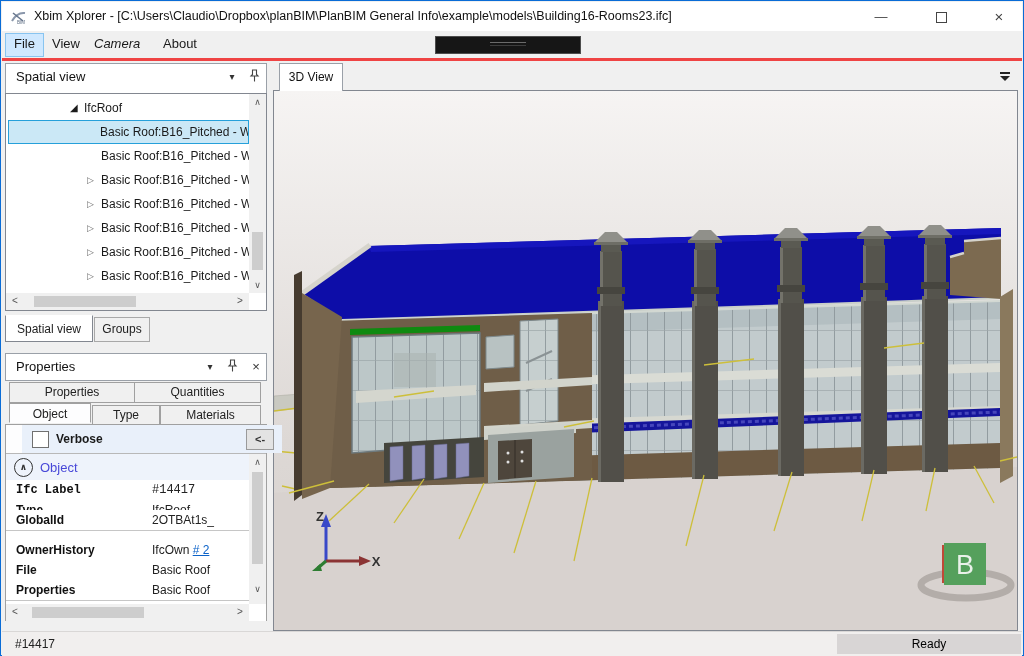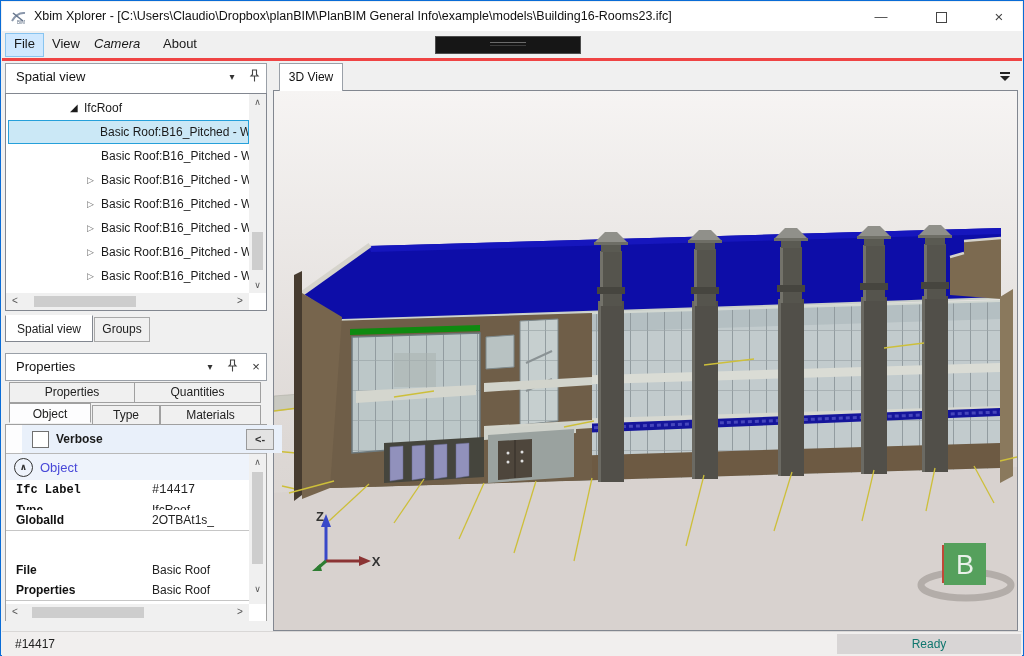--- a/index.html
+++ b/index.html
@@ -59,21 +59,21 @@
   
   .tab3d{position:absolute;left:278px;top:62px;width:64px;height:28px;background:#fff;border:1px solid #9aa0a8;border-bottom:none;box-sizing:border-box;z-index:2;
     font-size:12px;color:#111;text-align:center;line-height:26px;}
   .pane-menu{position:absolute;left:998px;top:71px;width:12px;height:10px;}
   .pane-menu .bar{width:10px;height:2px;background:#222;margin:0 auto;}
   .pane-menu .tri{width:0;height:0;margin:2px auto 0;border-left:5px solid transparent;border-right:5px solid transparent;border-top:5px solid #222;}
   .viewport{position:absolute;left:272px;top:89px;width:745px;height:541px;border:1px solid #828790;box-sizing:border-box;background:#fff;overflow:hidden;}
   
   .statusbar{position:absolute;left:1px;right:1px;top:630px;height:25px;background:#f1efee;border-top:1px solid #d9d7d6;}
   .status-left{position:absolute;left:13px;top:5px;font-size:12px;color:#222;}
-  .ready-box{position:absolute;left:835px;top:2px;width:184px;height:20px;background:#d8d5d5;color:#0f766e;font-size:12px;text-align:center;line-height:20px;}
+  .ready-box{position:absolute;left:835px;top:2px;width:184px;height:20px;background:#d8d5d5;color:#000000;font-size:12px;text-align:center;line-height:20px;}
 </style>
 </head>
 <body>
 
 <div class="app">
 
   <div class="titlebar">
     <svg class="app-icon" viewBox="0 0 18 16">
       <path d="M2 12 Q7 3 15 4" fill="none" stroke="#8a97ab" stroke-width="2"></path>
       <path d="M3 4 L13 12" fill="none" stroke="#66758c" stroke-width="1.6"></path>
@@ -184,20 +184,24 @@
         <span class="pl">Ifc Label</span>
         <span class="pv">#14417</span>
       </div>
       <div class="prow" style="top:46px;">
         <span class="pl">Type</span>
         <span class="pv">IfcRoof</span>
       </div>
       <div class="prow" style="top:56px;">
         <span class="pl">GlobalId</span>
         <span class="pv">2OTBAt1s_</span>
+      </div>
+      <div class="prow" style="top:86px;">
+        <span class="pl">OwnerHistory</span>
+        <span class="pv"><span>IfcOwn</span>&nbsp;<span class="plink"># 2</span></span>
       </div>
       <div class="prow" style="top:106px;">
         <span class="pl">File</span>
         <span class="pv">Basic Roof</span>
       </div>
       <div class="prow" style="top:126px;">
         <span class="pl">Properties</span>
         <span class="pv">Basic Roof</span>
       </div>
 

